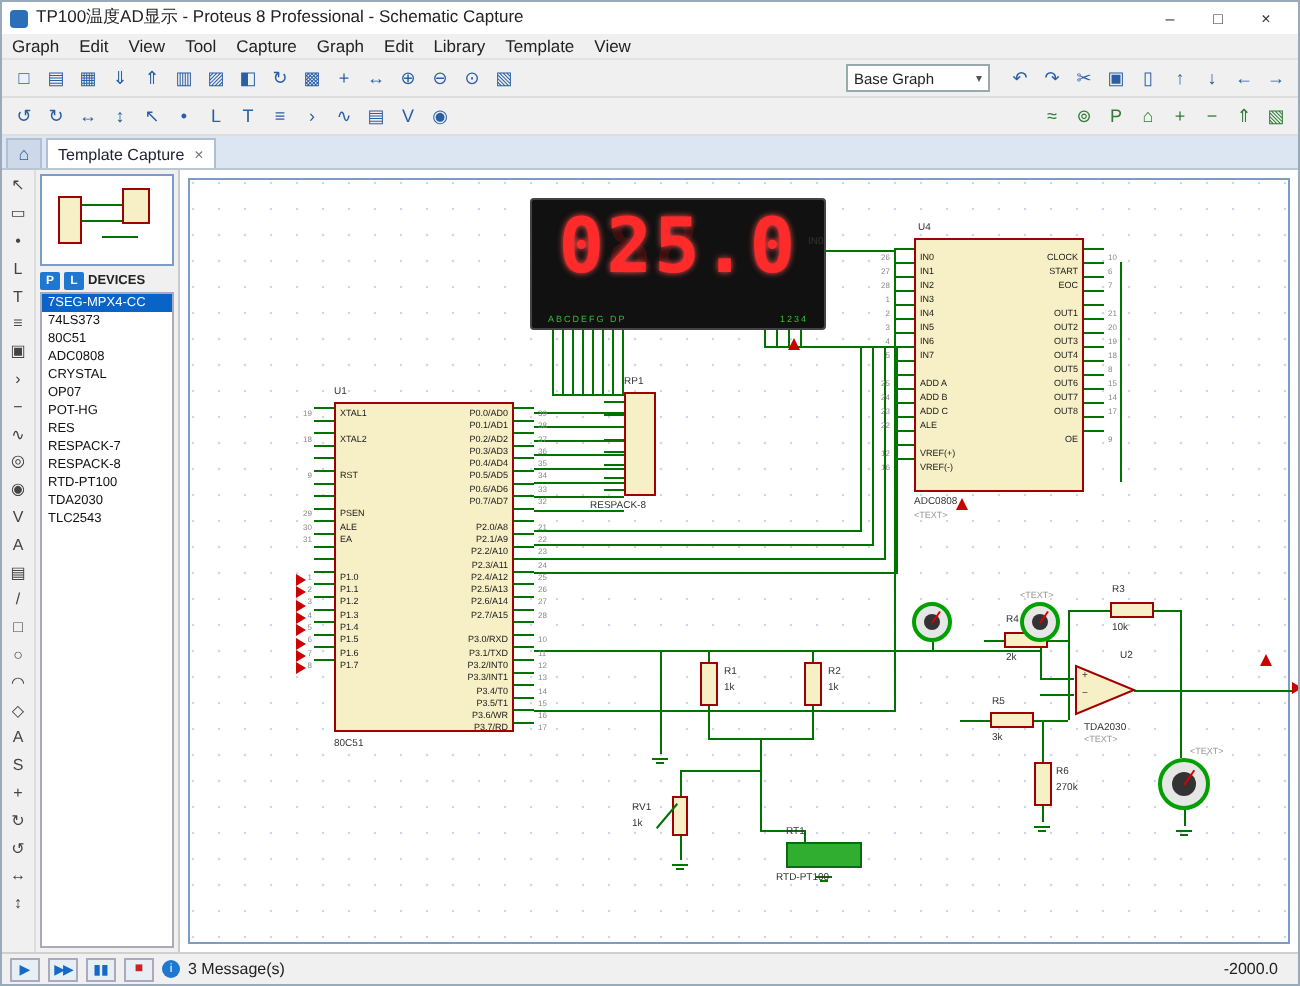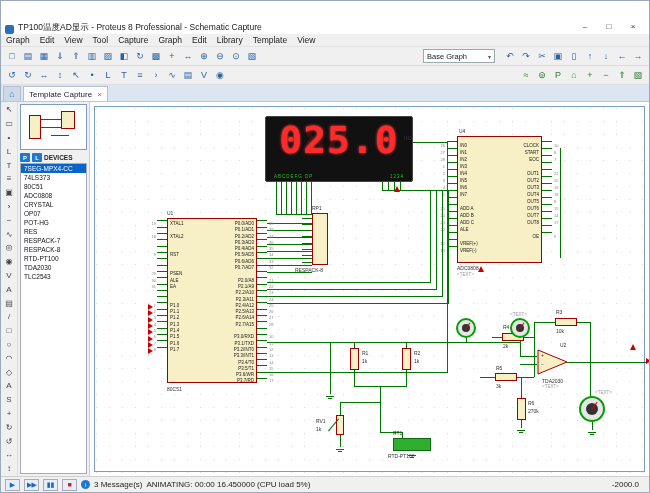--- a/index.html
+++ b/index.html
@@ -1,19 +1,19 @@
 <!DOCTYPE html>
 <html><head>
 <meta charset="utf-8">
 <style>
   *{margin:0;padding:0;box-sizing:border-box}
   body{font-family:"Liberation Sans",sans-serif;background:#888}
   .win{width:650px;height:493px;background:#f0f0f0;border:1px solid #9ab;display:flex;flex-direction:column;overflow:hidden}
   
-  .titlebar{height:33px;background:#fff;display:flex;align-items:flex-end;padding:0 4px;font-size:8.5px;color:#222}
+  .titlebar{height:16px;background:#fff;display:flex;align-items:center;padding:0 4px;font-size:8.5px;color:#222}
   .appicon{width:9px;height:9px;background:#2b6fb8;border-radius:2px;margin-right:4px;flex:0 0 auto}
   .winctrls{margin-left:auto;display:flex}
   .winbtn{width:24px;height:16px;display:flex;align-items:center;justify-content:center;font-size:8px;color:#333}
   
   .menubar{height:13px;background:#f0f0f0;display:flex;align-items:center;font-size:8.5px;color:#222;border-bottom:1px solid #e2e2e2}
   .menu-item{padding:0 5px;height:100%;display:flex;align-items:center}
   
   .tb{height:19px;background:#f0f0f0;display:flex;align-items:center;padding:0 3px;border-bottom:1px solid #ddd;gap:1px}
   .icon{width:16px;height:15px;display:flex;align-items:center;justify-content:center;font-size:9px;color:#2b5fa5;border:1px solid transparent}
   .tb2 .right-group .icon{color:#2e7d32}
@@ -563,17 +563,16 @@
     </div>
   </div>
 
   <div class="statusbar">
     <span class="simbtn">▶</span>
     <span class="simbtn" style="letter-spacing:-1px">▶▶</span>
     <span class="simbtn">▮▮</span>
     <span class="simbtn stop">■</span>
     <span class="info">i</span>
     <span>3 Message(s)</span>
-    <span>ANIMATING: 00:00 16.450000 (CPU load 5%)</span>
     <span class="coord">-2000.0</span>
   </div>
 
 </div>
 
 </body></html>

